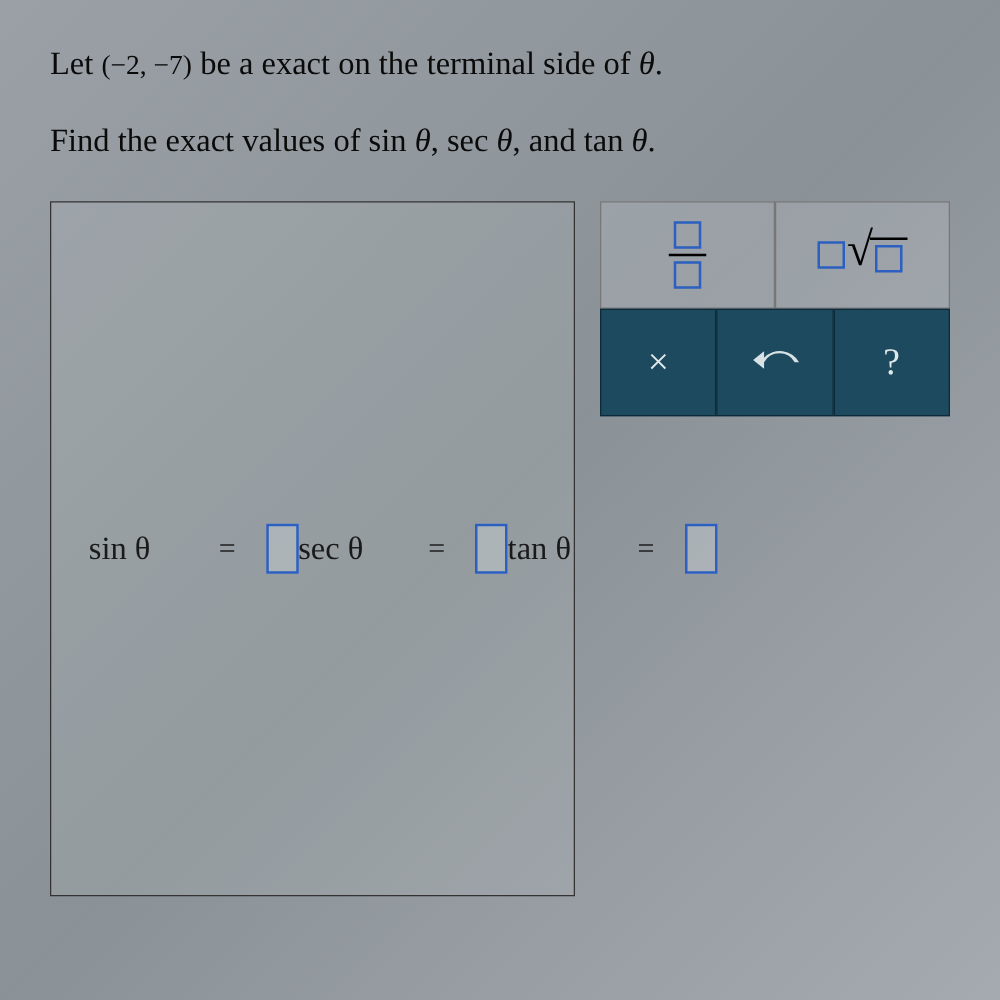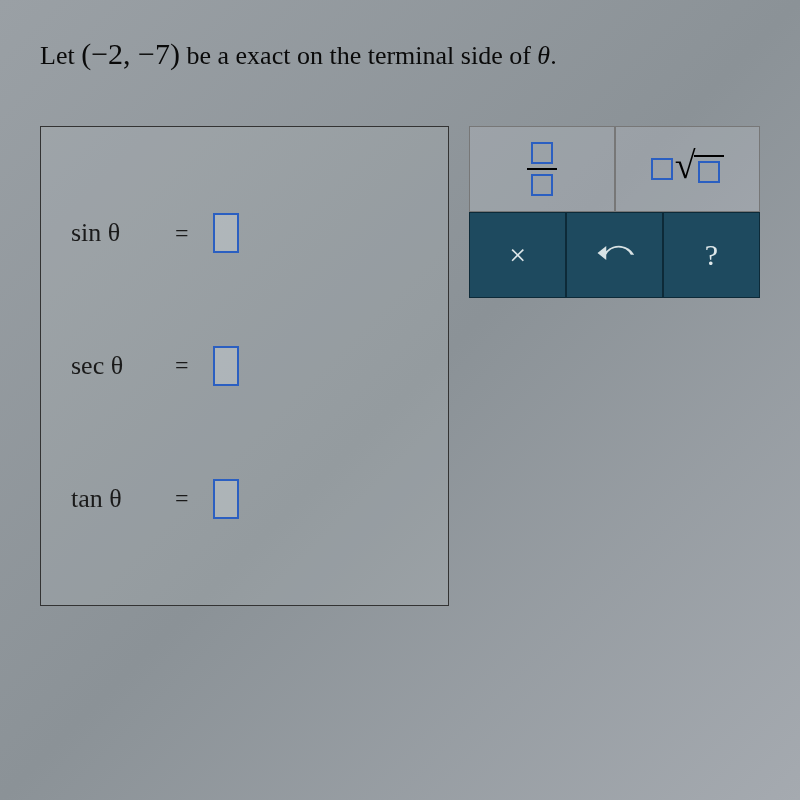--- a/index.html
+++ b/index.html
@@ -16,38 +16,38 @@
       color: #1a1a1a;
       position: relative;
     }
     .problem-text {
       font-size: 26px;
       line-height: 1.6;
       margin-bottom: 28px;
       color: #0a0a0a;
     }
     .problem-text .point {
-      font-size: 30px;
+      font-size: 22px;
     }
     .theta {
       font-style: italic;
     }
     .content-row {
       display: flex;
       gap: 20px;
       align-items: flex-start;
     }
     .answer-box {
       border: 1.5px solid #333;
       background: rgba(200, 205, 208, 0.15);
       width: 420px;
-      height: 480px;
+      height: 556px;
       padding: 40px 30px;
       display: flex;
-      flex-direction: column;
+      flex-direction: row;
       justify-content: space-around;
     }
     .answer-row {
       display: flex;
       align-items: center;
       gap: 24px;
       font-size: 26px;
     }
     .func-label {
       min-width: 80px;
@@ -141,20 +141,23 @@
     }
   </style>
 </head>
 <body>
 
 <div class="problem-text">
   <div>
     <span>Let </span><span class="point">(−2, −7)</span><span> be a exact on the terminal side of </span><span class="theta">θ</span><span>.</span>
   </div>
   <div style="height:20px"></div>
+  <div>
+    <span>Find the exact values of </span><span>sin</span> <span class="theta">θ</span><span>, </span><span>sec</span> <span class="theta">θ</span><span>, and </span><span>tan</span> <span class="theta">θ</span><span>.</span>
+  </div>
 </div>
 
 <div class="content-row">
   <div class="answer-box">
     <div class="answer-row">
       <span class="func-label">sin θ</span>
       <span class="equals">=</span>
       <span class="input-box"></span>
     </div>
     <div class="answer-row">

